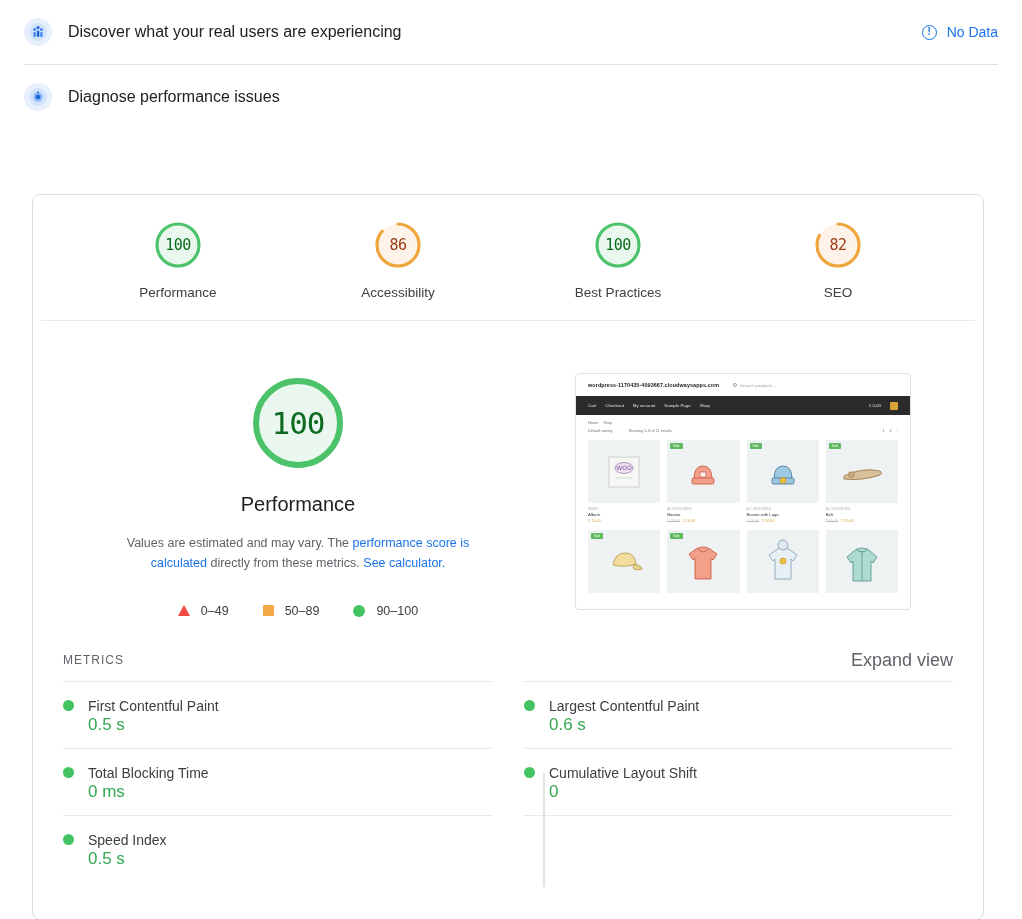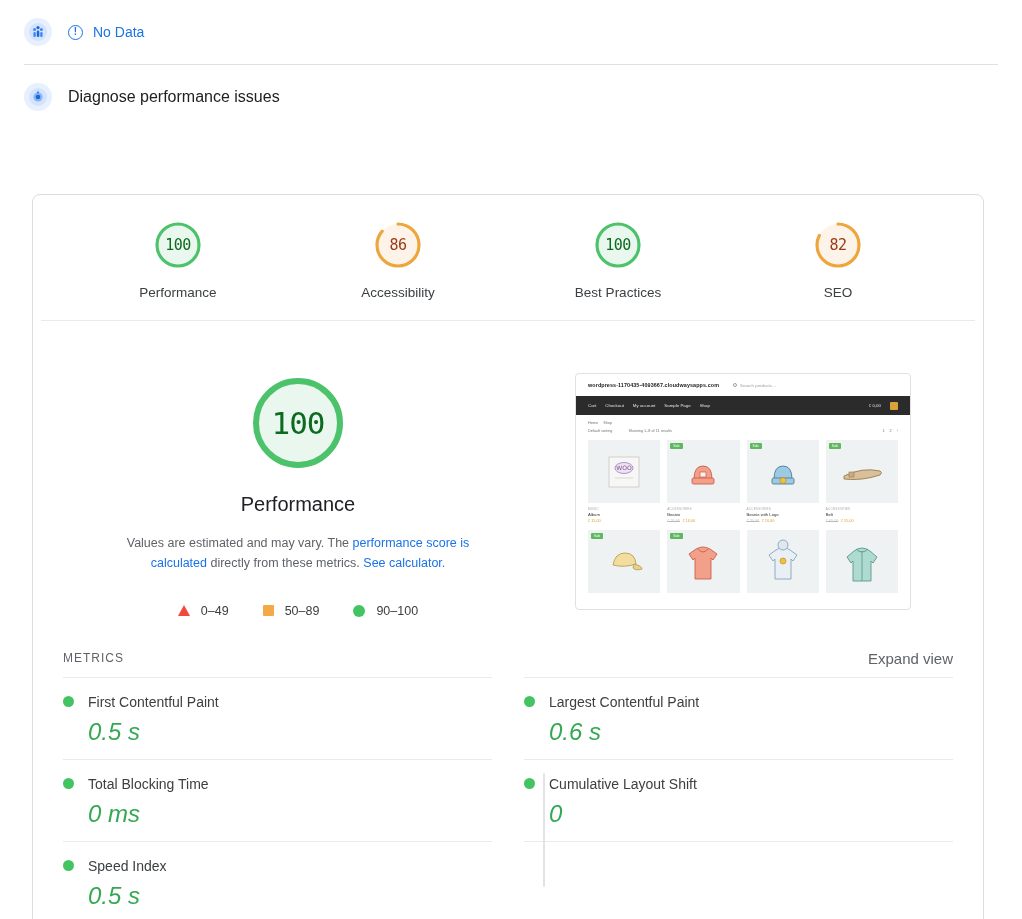--- a/index.html
+++ b/index.html
@@ -285,44 +285,43 @@
     align-items: center;
     padding: 22px 30px 10px 30px;
   }
   .metrics-title {
     font-size: 12px;
     letter-spacing: 1px;
     color: #5f6368;
     flex: 1;
   }
   .expand {
-    font-size: 15px;
+    font-size: 18px;
     color: #5f6368;
     cursor: pointer;
   }
   .metrics-grid {
     display: grid;
     grid-template-columns: 1fr 1fr;
     column-gap: 32px;
     padding: 0 30px 10px 30px;
   }
   .metric {
     padding: 16px 0 13px 0;
     border-top: 1px solid #e8eaed;
   }
   .metric-head { display: flex; align-items: center; gap: 14px; }
   .dot { width: 11px; height: 11px; border-radius: 50%; background: #43c463; flex: 0 0 11px; }
   .metric-name { font-size: 14px; color: #3c4043; }
   .metric-val {
-    font-size: 24px;
+    font-size: 17px;
     color: #34a853;
-    margin-top: 8px;
+    margin-top: 1px;
     margin-left: 25px;
     font-weight: 400;
-    font-style: italic;
   }
   .metric.empty { border-top: 1px solid #e8eaed; min-height: 74px; }
 </style>
 </head>
 <body>
 
 <div class="page">
 
 
   <div class="section-row divided">
@@ -330,20 +329,21 @@
       <svg width="18" height="18" viewBox="0 0 18 18">
         <circle cx="9" cy="9" r="9" fill="#d2e3fc"></circle>
         <circle cx="5.6" cy="6.4" r="1.5" fill="#4285f4"></circle>
         <circle cx="12.4" cy="6.4" r="1.5" fill="#4285f4"></circle>
         <circle cx="9" cy="4.6" r="1.6" fill="#1967d2"></circle>
         <rect x="4.4" y="9" width="2.4" height="5" rx="1.1" fill="#4285f4"></rect>
         <rect x="11.2" y="9" width="2.4" height="5" rx="1.1" fill="#4285f4"></rect>
         <rect x="7.8" y="7.6" width="2.5" height="6.4" rx="1.2" fill="#1967d2"></rect>
       </svg>
     </span>
+    <span class="section-title">Discover what your real users are experiencing</span>
     <span class="nodata">
       <span class="info-ic">!</span>
       <span>No Data</span>
     </span>
   </div>
 
   <div class="section-row">
     <span class="badge-icon">
       <svg width="18" height="18" viewBox="0 0 18 18">
         <circle cx="9" cy="9" r="9" fill="#d2e3fc"></circle>

